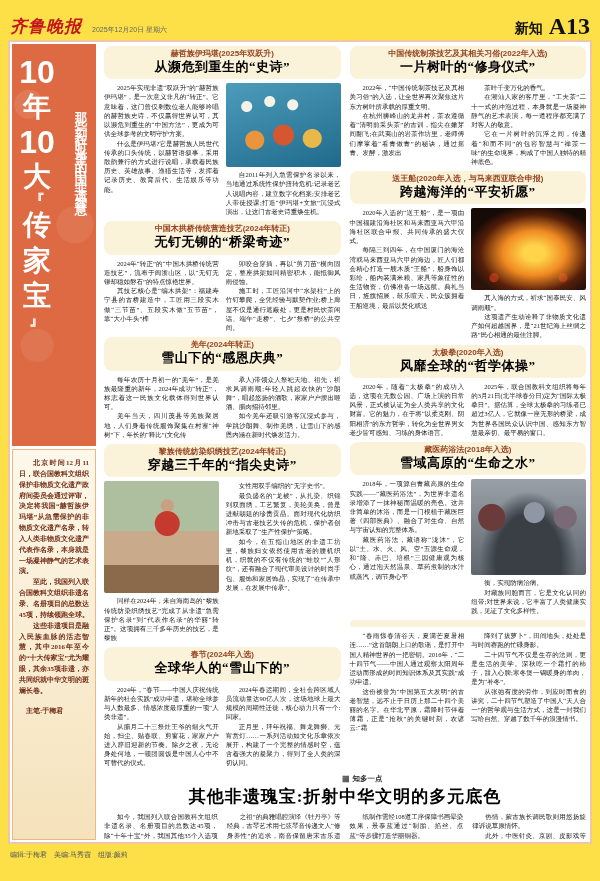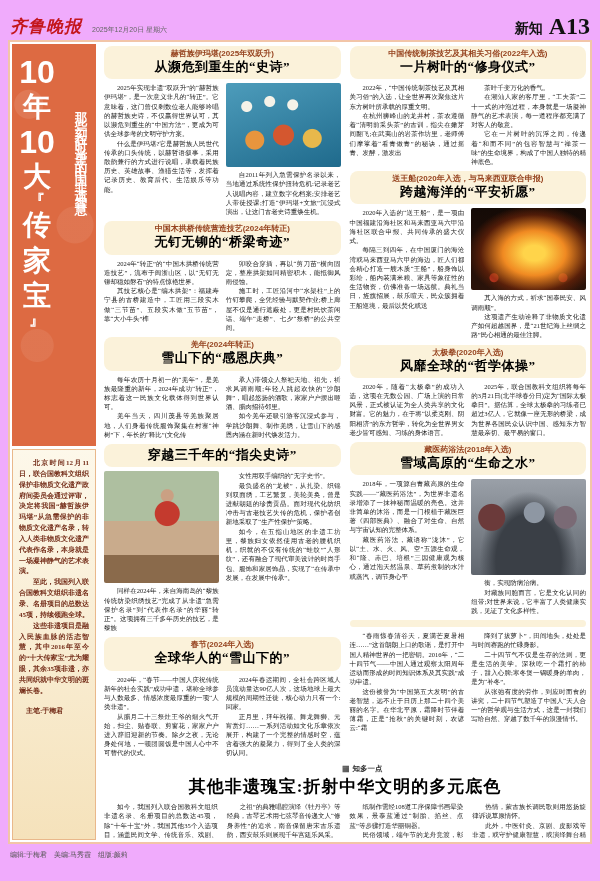--- a/index.html
+++ b/index.html
@@ -1,16 +1,16 @@
 <!DOCTYPE html>
 <html><head>
 <meta charset="utf-8">
 <style>
   html,body{margin:0;padding:0;background:#e8e8e8;}
-  .page{position:relative;width:600px;height:881px;background:#f0abfc;overflow:hidden;
+  .page{position:relative;width:600px;height:881px;background:#fde047;overflow:hidden;
         font-family:"Liberation Sans",sans-serif;margin:0 auto;}
   
   .hdr{position:absolute;top:10px;left:10px;right:10px;height:28px;display:flex;align-items:flex-end;}
   .masthead{color:#c4161c;font-family:"Liberation Serif",serif;font-weight:bold;font-style:italic;
             font-size:17px;letter-spacing:1px;}
   .hdr-date{font-size:7px;color:#666;margin-left:10px;padding-bottom:3px;}
   .hdr-right{margin-left:auto;display:flex;align-items:flex-end;gap:6px;}
   .hdr-section{font-size:14px;font-weight:bold;color:#111;}
   .hdr-page{font-size:24px;font-weight:bold;font-family:"Liberation Serif",serif;color:#111;line-height:1;}
   
@@ -180,20 +180,21 @@
                 </div>
               <div class="bcol">
                   <p>承人)带领众人祭祀天地、祖先，祈求风调雨顺;年轻人跳起欢快的“沙朗舞”，唱起悠扬的酒歌，家家户户摆出咂酒、腊肉招待邻里。</p>
                   <p>如今羌年还吸引游客沉浸式参与，学跳沙朗舞、制作羌绣，让雪山下的感恩内涵在新时代焕发活力。</p>
                 </div>
             </div>
           </section>
 
           <section class="article">
             <div class="art-head">
+              <div class="kicker">黎族传统纺染织绣技艺(2024年转正)</div>
               <div class="headline">穿越三千年的“指尖史诗”</div>
             </div>
             <div class="body2">
               <div class="bcol">
                 <div class="ph ph-lizu"></div>
                 <div>
                     <p>同样在2024年，来自海南岛的“黎族传统纺染织绣技艺”完成了从非遗“急需保护名录”到“代表作名录”的华丽“转正”。这项拥有三千多年历史的技艺，是黎族</p>
                   </div>
               </div>
               <div class="bcol">

